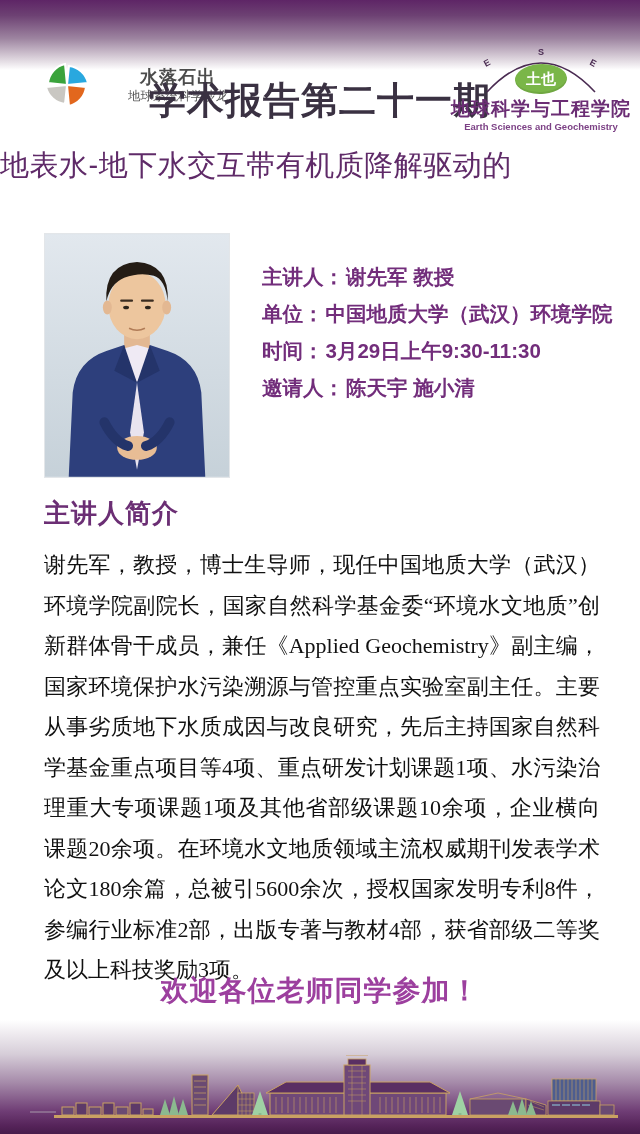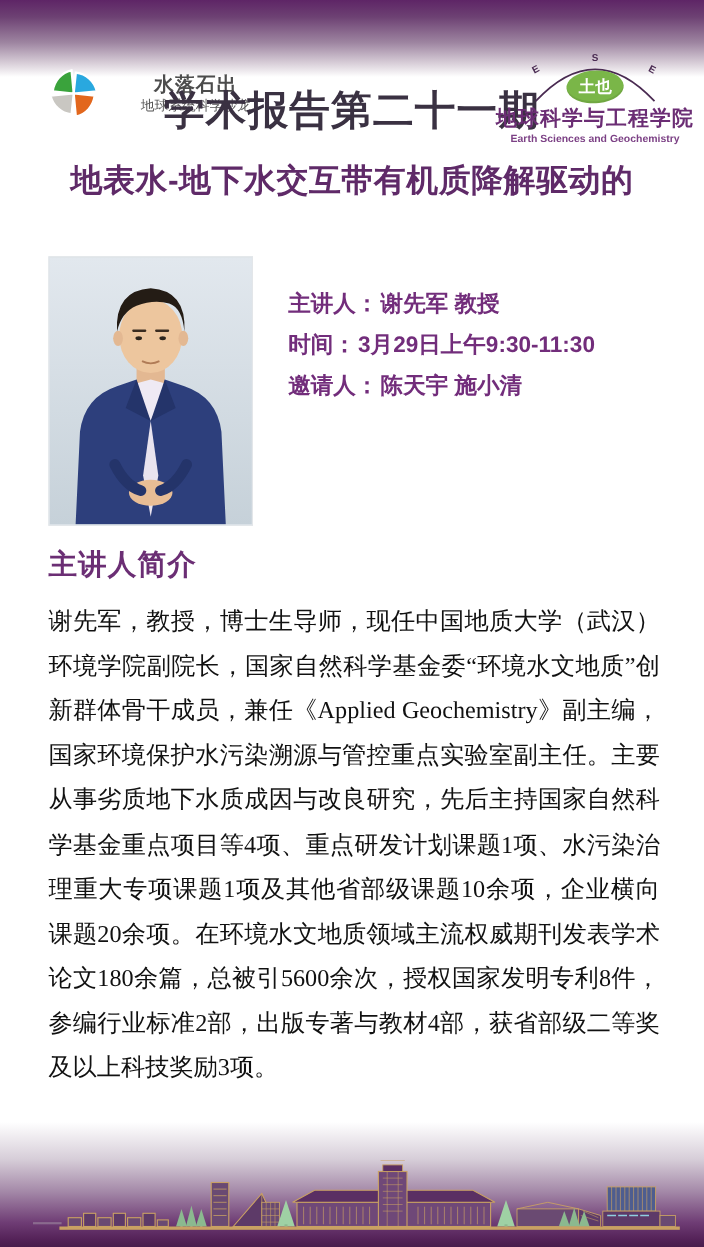--- a/index.html
+++ b/index.html
@@ -54,22 +54,22 @@
   .ese-letter { position:absolute; font-size:9px; color:#4a2b52; font-weight:bold; }
   .ese-letter.l1 { left:34px; top:12px; transform:rotate(-28deg); }
   .ese-letter.l2 { left:88px; top:1px; }
   .ese-letter.l3 { right:36px; top:12px; transform:rotate(28deg); }
   .ese-name-cn { font-size:19px; font-weight:bold; color:#6b2d74; letter-spacing:1px; line-height:22px;font-family:Liberation Serif, serif; }
   .ese-name-en { font-size:9.5px; font-weight:bold; color:#7c4185; line-height:14px; }
 
   
   .lecture-title {
     position:absolute; top:148px; left:0; right:0;
-    text-align:center; color:#5f2a68;
-    font-size:29px; font-weight:bold; line-height:34px;
+    color:#5f2a68;
+    font-size:29px; font-weight:normal; line-height:34px;
     letter-spacing:0.5px;
   }
 
   
   .speaker-row { position:absolute; top:233px; left:44px; right:10px; display:flex; }
   .speaker-photo {
     width:186px; height:245px; flex:0 0 186px;
     border:1px solid #e3e6e9; overflow:hidden; background:#dde4ea;
   }
   .speaker-photo svg { display:block; width:100%; height:100%; }
@@ -181,30 +181,32 @@
         <path d="M106 112 L93 150 L116 138 Z" fill="#24346a"></path>
         <path d="M93 150 L86 200 L93 238 L100 200 Z" fill="#e9e4ef"></path>
 
         <ellipse cx="93" cy="216" rx="20" ry="12" fill="#e8bd95"></ellipse>
         <path d="M60 190 Q70 210 84 214" stroke="#24346a" stroke-width="10" fill="none" stroke-linecap="round"></path>
         <path d="M126 190 Q116 210 102 214" stroke="#24346a" stroke-width="10" fill="none" stroke-linecap="round"></path>
       </svg>
     </div>
     <div class="info-list">
       <div class="info-row"><span class="lbl">主讲人：</span><span>谢先军 教授</span></div>
+      <div class="info-row"><span class="lbl">单位：</span><span>中国地质大学（武汉）环境学院</span></div>
       <div class="info-row"><span class="lbl">时间：</span><span>3月29日上午9:30-11:30</span></div>
       <div class="info-row"><span class="lbl">邀请人：</span><span>陈天宇 施小清</span></div>
     </div>
   </div>
 
   <div class="bio">
     <div class="bio-heading">主讲人简介</div>
     <div class="bio-text">谢先军，教授，博士生导师，现任中国地质大学（武汉）环境学院副院长，国家自然科学基金委“环境水文地质”创新群体骨干成员，兼任《Applied Geochemistry》副主编，国家环境保护水污染溯源与管控重点实验室副主任。主要从事劣质地下水质成因与改良研究，先后主持国家自然科学基金重点项目等4项、重点研发计划课题1项、水污染治理重大专项课题1项及其他省部级课题10余项，企业横向课题20余项。在环境水文地质领域主流权威期刊发表学术论文180余篇，总被引5600余次，授权国家发明专利8件，参编行业标准2部，出版专著与教材4部，获省部级二等奖及以上科技奖励3项。</div>
   </div>
 
+  <div class="welcome">欢迎各位老师同学参加！</div>
 
   <div class="footer">
     <svg width="640" height="72" viewBox="0 0 640 72">
       <g stroke="#c9a163" stroke-width="1" fill="#6a4a72">
 
         <rect x="62" y="52" width="12" height="8"></rect>
         <rect x="76" y="48" width="11" height="12" fill="#5d3a68"></rect>
         <rect x="89" y="52" width="12" height="8"></rect>
         <rect x="103" y="48" width="11" height="12" fill="#5d3a68"></rect>
         <rect x="116" y="52" width="12" height="8"></rect>

